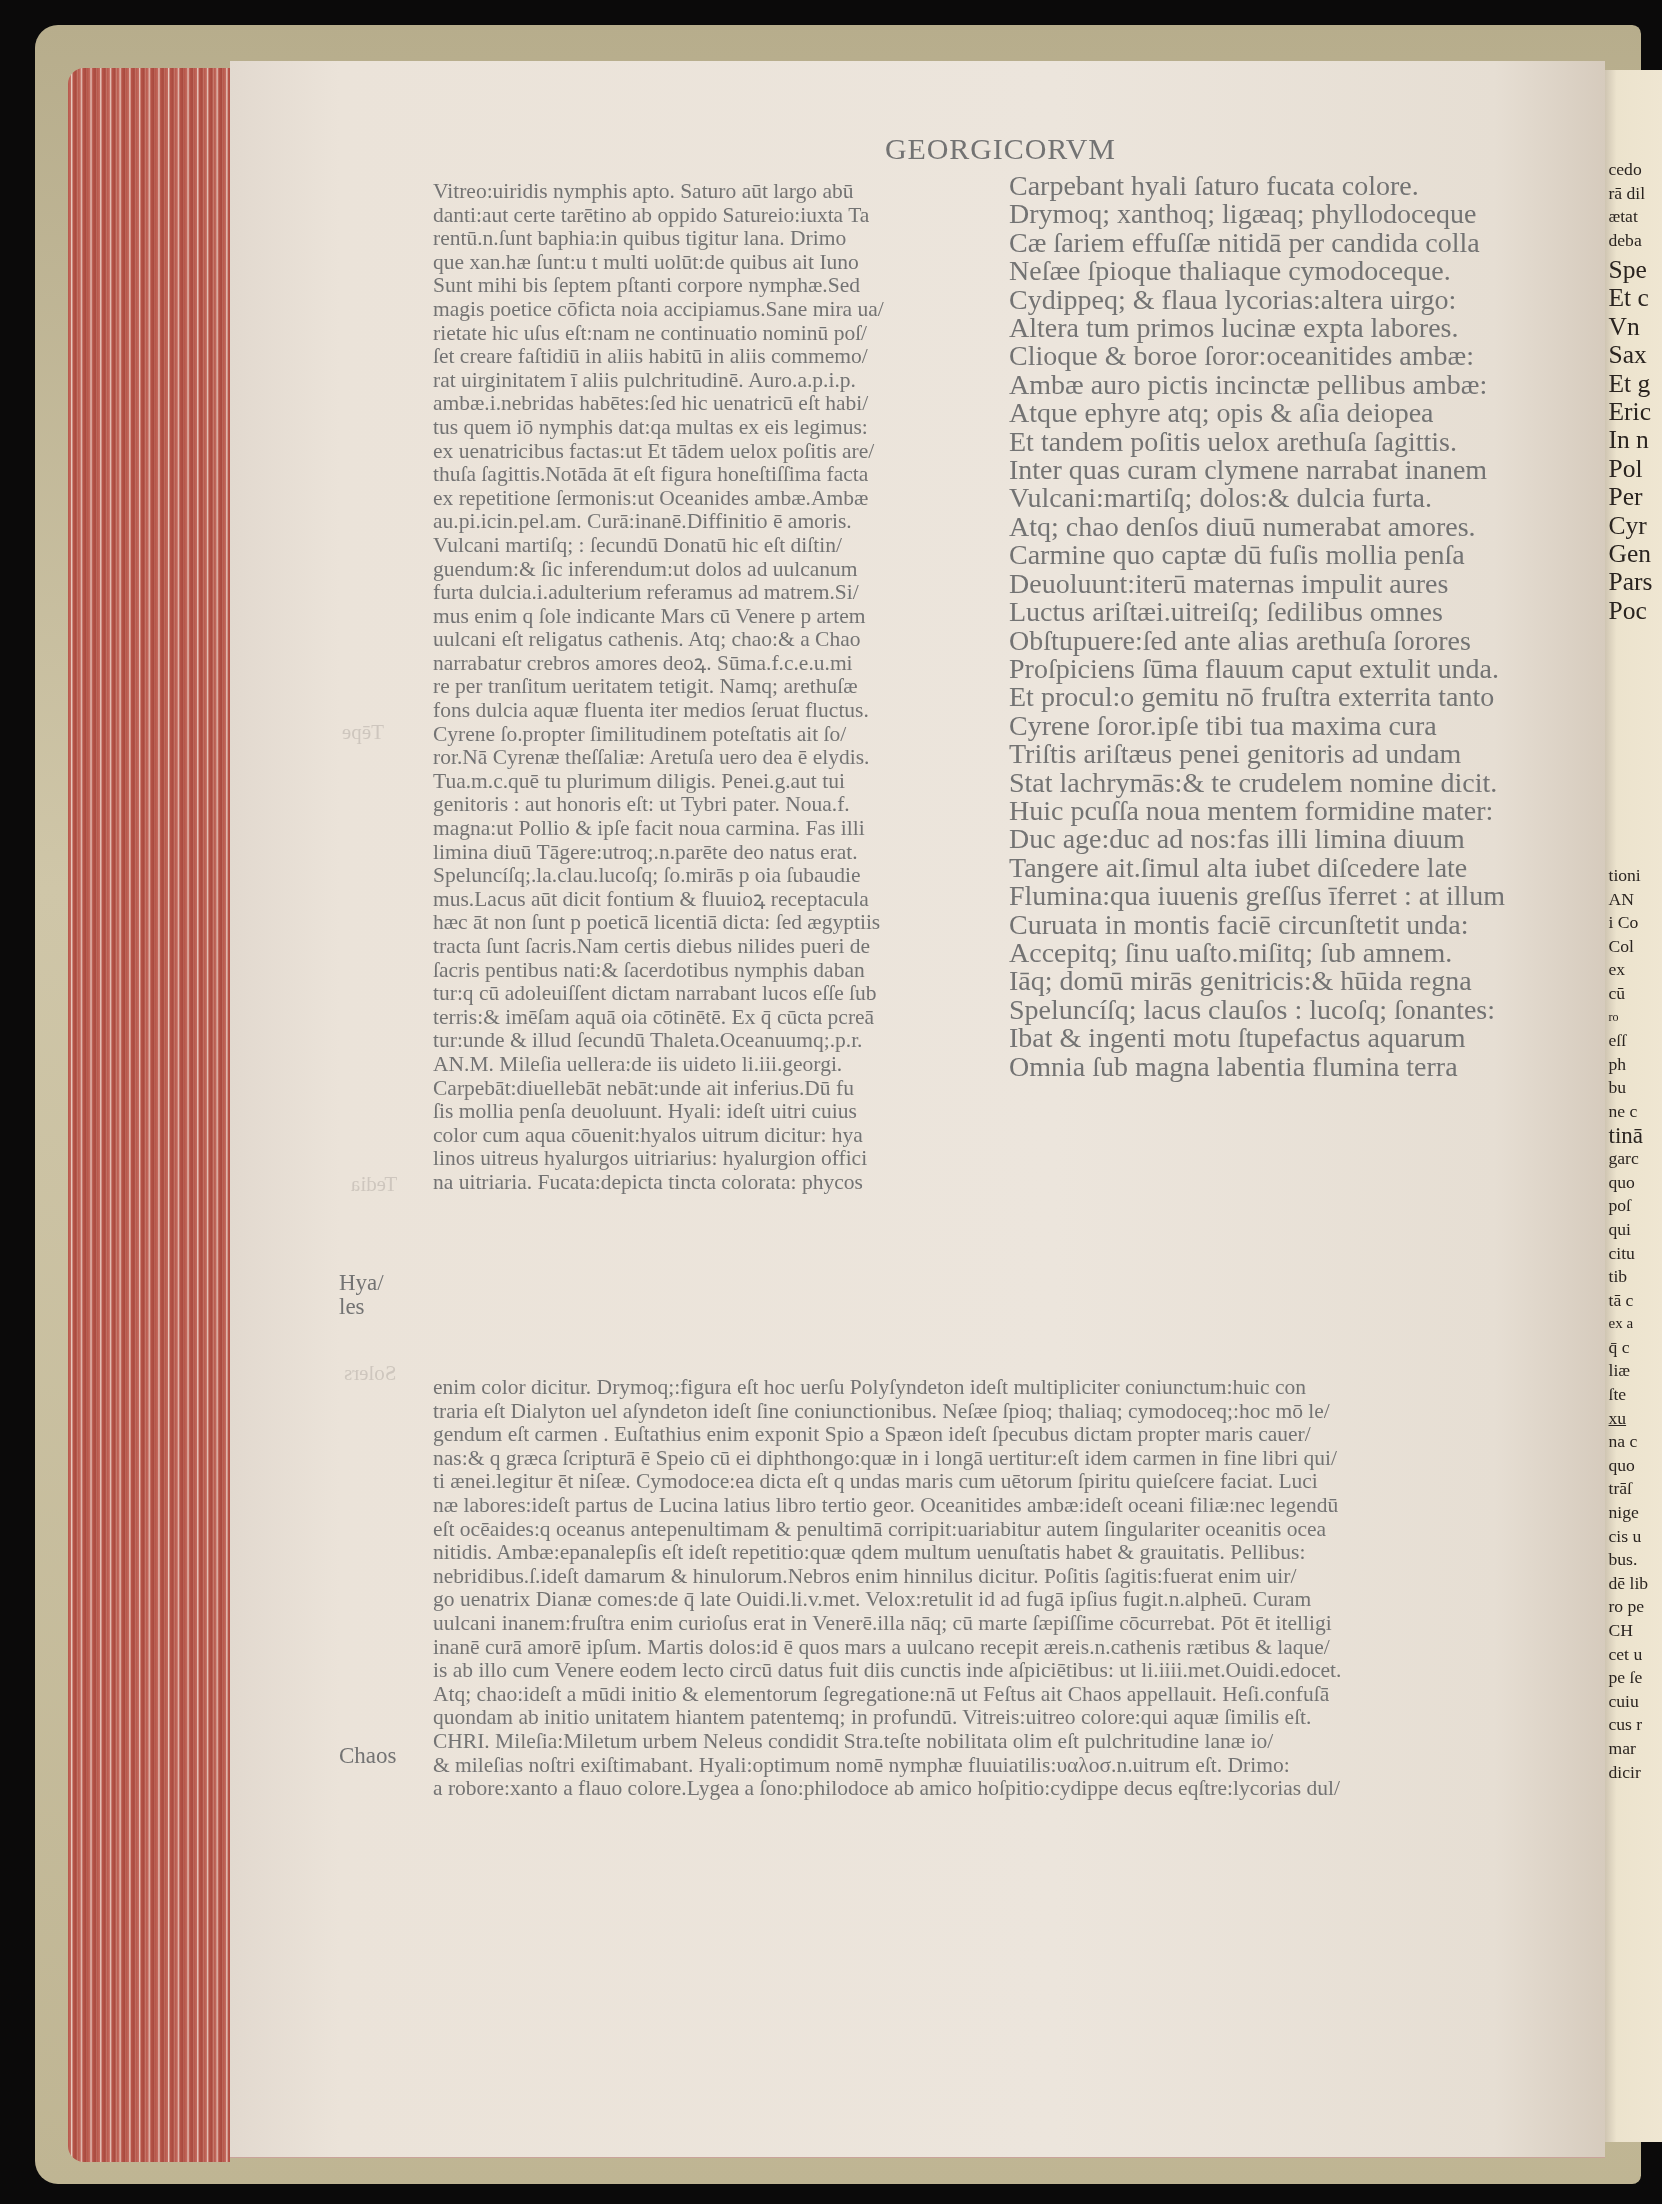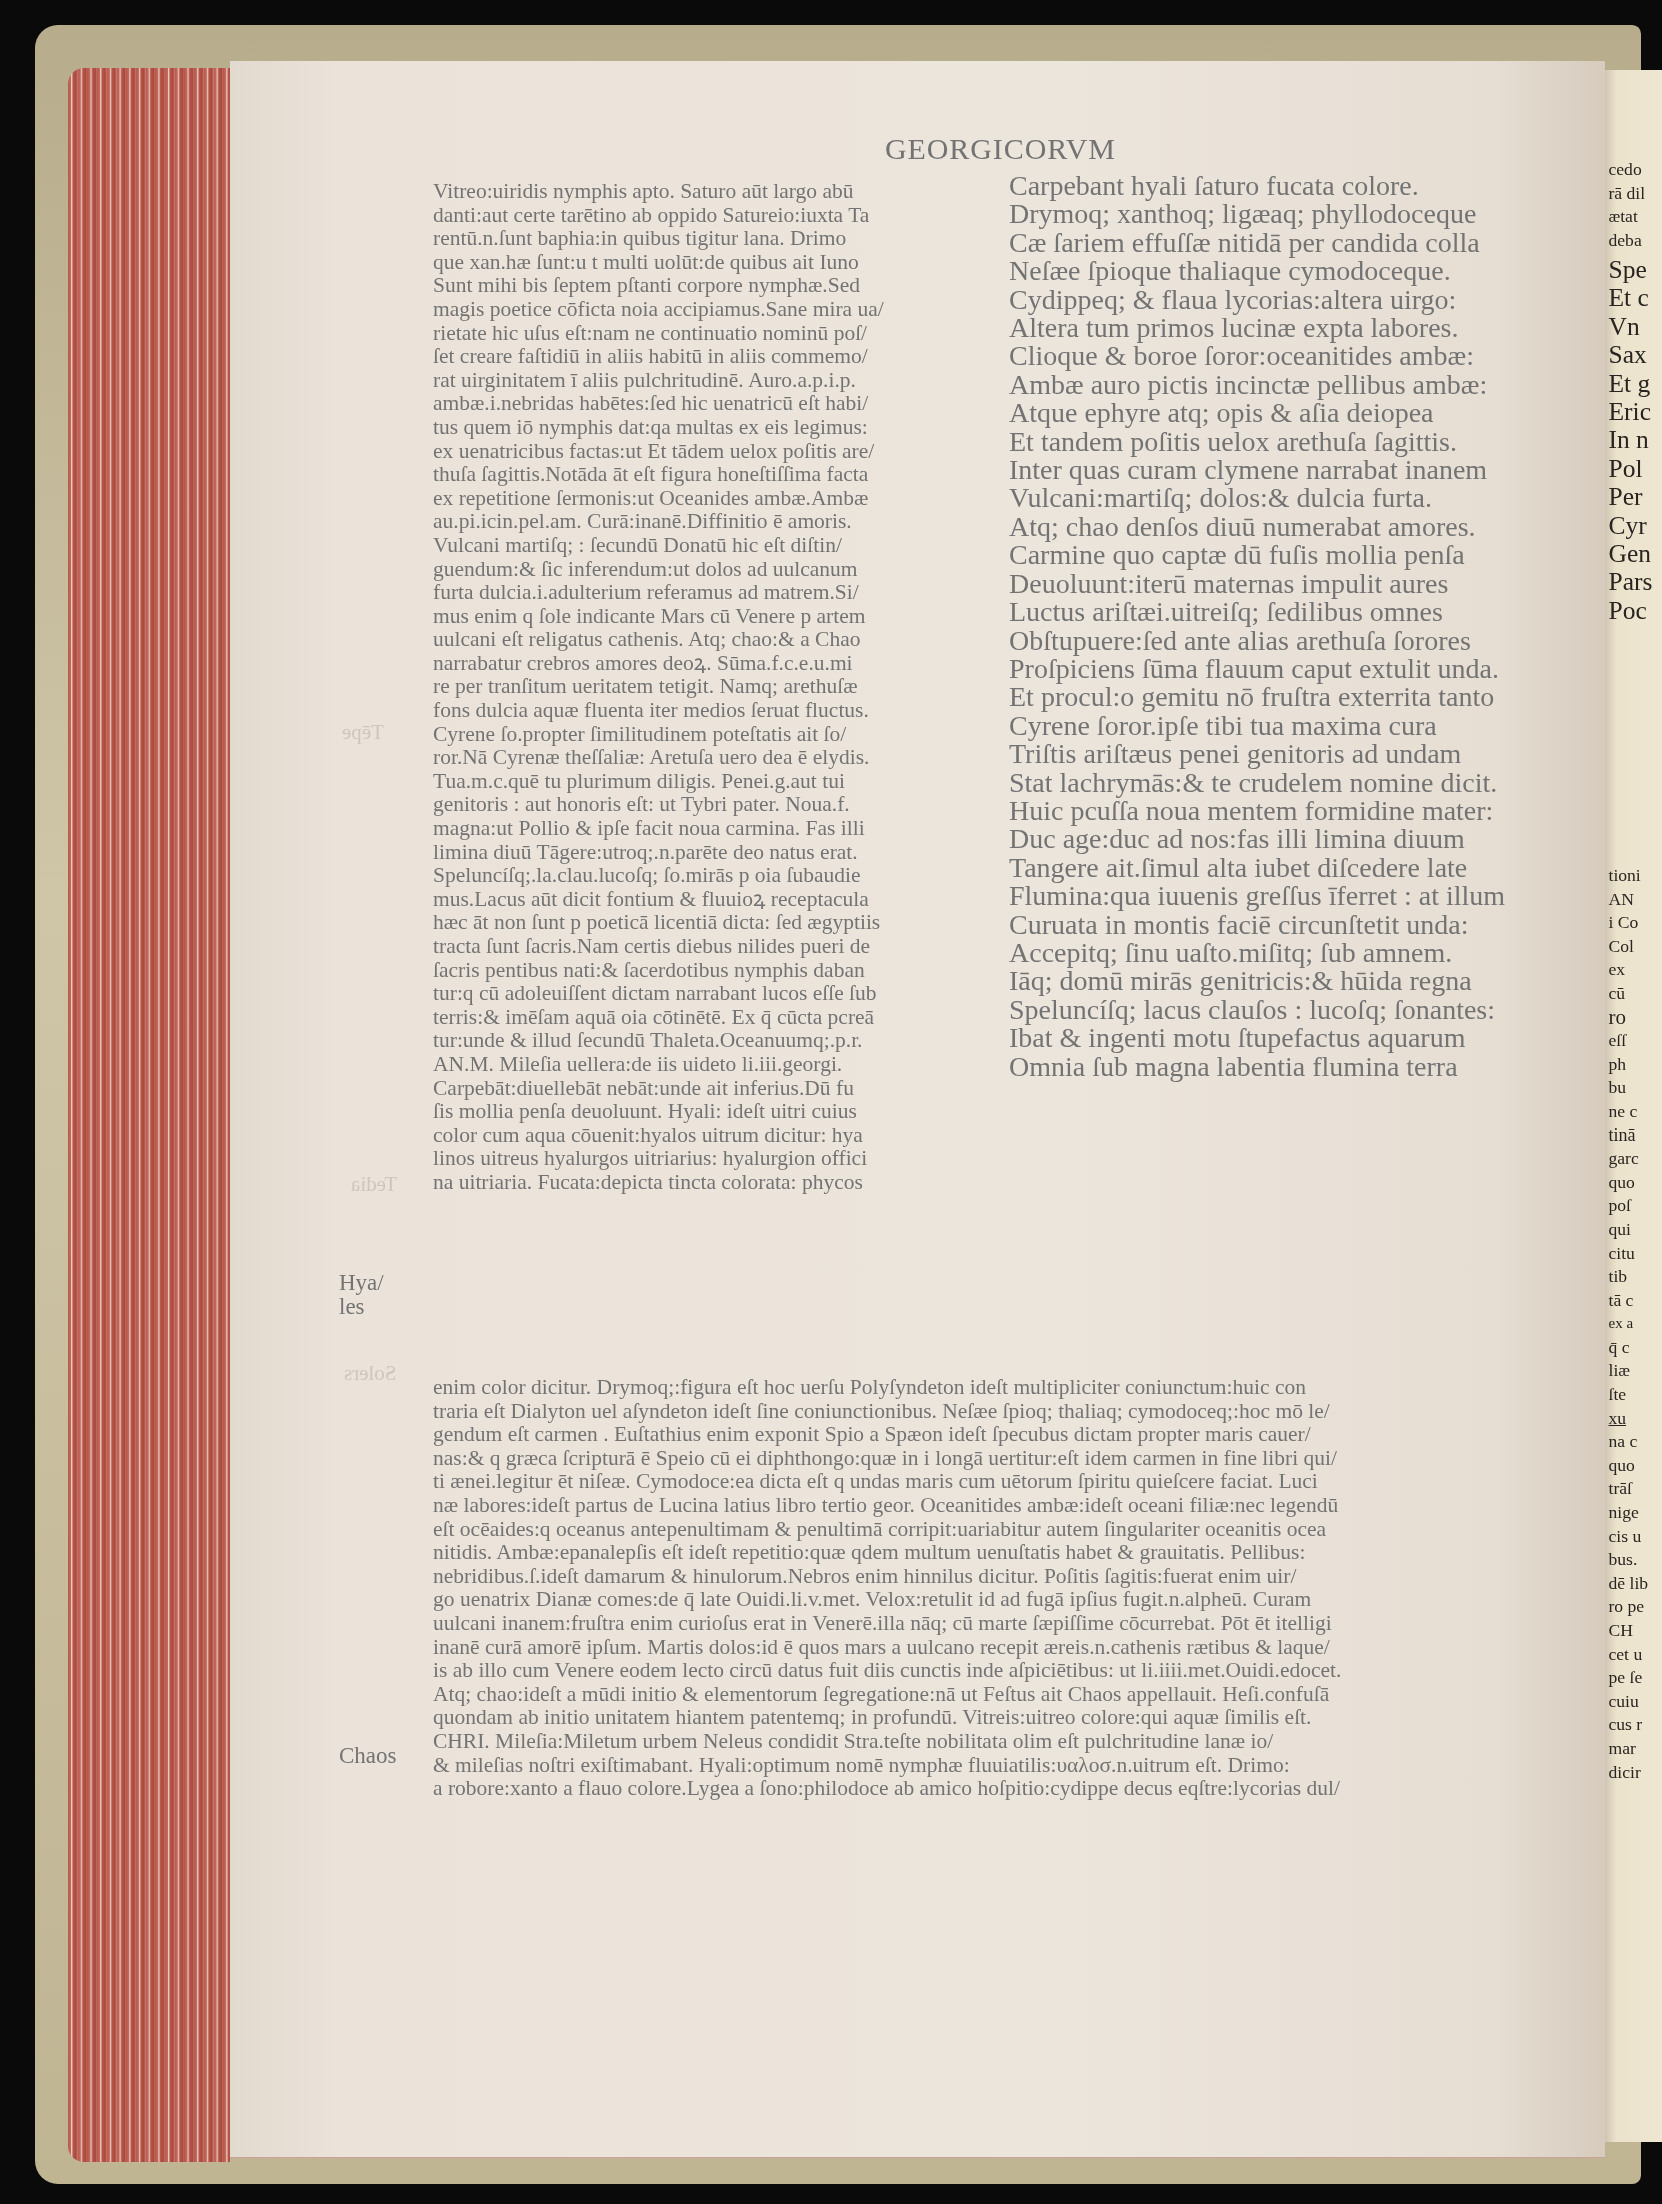--- a/index.html
+++ b/index.html
@@ -171,26 +171,26 @@
       <span class="line next-line" style="font-size: 25.5px; line-height: 28.4px;">Pars</span>
       <span class="line next-line" style="font-size: 25.5px; line-height: 28.4px;">Poc</span>
     </div>
   <div id="nextComm" style="position:absolute;top:794px;">
       <span class="line next-line" style="font-size: 17.6px; line-height: 23.6px;">tioni</span>
       <span class="line next-line" style="font-size: 17.6px; line-height: 23.6px;"> AN</span>
       <span class="line next-line" style="font-size: 17.6px; line-height: 23.6px;">i Co</span>
       <span class="line next-line" style="font-size: 17.6px; line-height: 23.6px;"> Col</span>
       <span class="line next-line" style="font-size: 17.6px; line-height: 23.6px;"> ex</span>
       <span class="line next-line" style="font-size: 17.6px; line-height: 23.6px;"> cū</span>
-      <span class="line next-line" style="font-size: 21px; line-height: 23.6px;"> ro</span>
+      <span class="line next-line" style="font-size: 12px; line-height: 23.6px;"> ro</span>
       <span class="line next-line" style="font-size: 17.6px; line-height: 23.6px;"> eſſ</span>
       <span class="line next-line" style="font-size: 17.6px; line-height: 23.6px;"> ph</span>
       <span class="line next-line" style="font-size: 17.6px; line-height: 23.6px;"> bu</span>
       <span class="line next-line" style="font-size: 17.6px; line-height: 23.6px;">ne c</span>
-      <span class="line next-line" style="font-size: 18px; line-height: 23.6px;">tinā</span>
+      <span class="line next-line" style="font-size: 23px; line-height: 23.6px;">tinā</span>
       <span class="line next-line" style="font-size: 17.6px; line-height: 23.6px;">garc</span>
       <span class="line next-line" style="font-size: 17.6px; line-height: 23.6px;">quo</span>
       <span class="line next-line" style="font-size: 17.6px; line-height: 23.6px;">poſ</span>
       <span class="line next-line" style="font-size: 17.6px; line-height: 23.6px;">qui</span>
       <span class="line next-line" style="font-size: 17.6px; line-height: 23.6px;">citu</span>
       <span class="line next-line" style="font-size: 17.6px; line-height: 23.6px;">tib</span>
       <span class="line next-line" style="font-size: 17.6px; line-height: 23.6px;">tā c</span>
       <span class="line next-line" style="font-size: 15px; line-height: 23.6px;">ex a</span>
       <span class="line next-line" style="font-size: 17.6px; line-height: 23.6px;">q̄ c</span>
       <span class="line next-line" style="font-size: 17.6px; line-height: 23.6px;">liæ</span>

